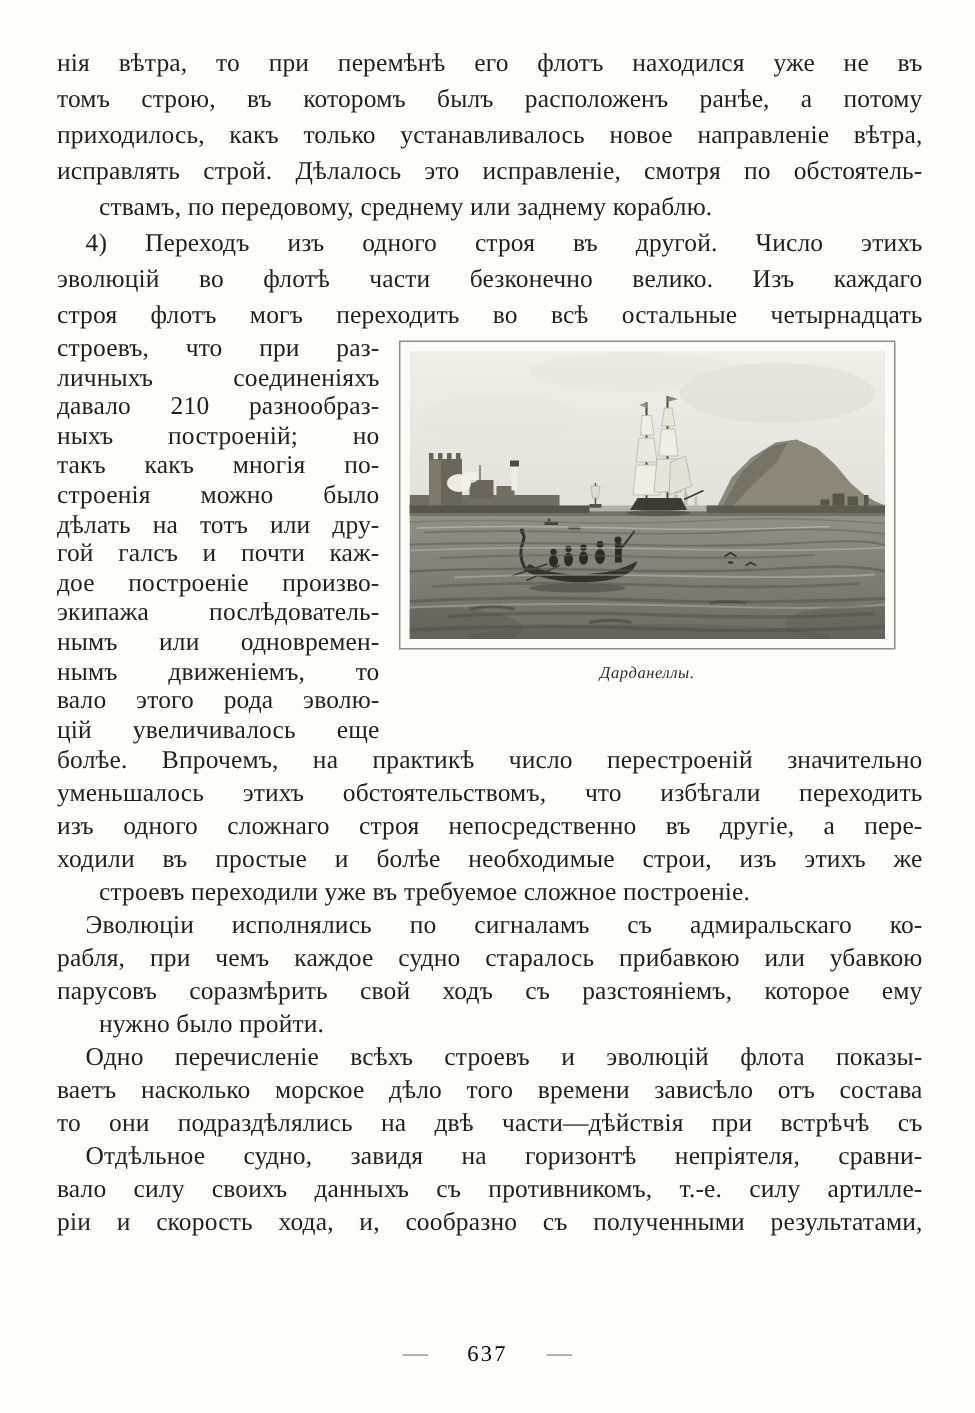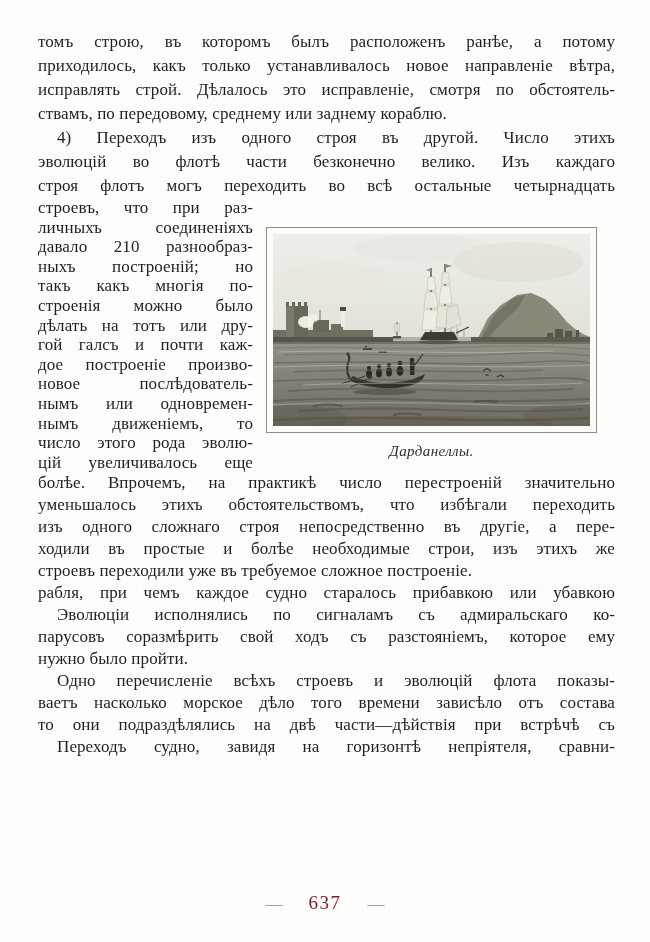--- a/index.html
+++ b/index.html
@@ -11,97 +11,100 @@
   }
   .text { position:absolute; left:38px; top:30px; width:577px; }
   .ln {
     font-size:17px; line-height:22px; height:22px;
     text-align:justify; text-align-last:justify;
     letter-spacing:.1px;
   }
   .lh24 { line-height:24px; height:24px; }
   .narrow { width:215px; line-height:19.6px; height:19.6px; }
   .indent { text-indent:19px; }
-  .last { text-align-last:left; }
+  .last { text-align-last:left;margin-left:28px; }
   .em { font-style:italic; }
 
   .figure { position:absolute; left:266px; top:227px; width:331px; }
   .frame { border:1px solid #8d8d85; padding:6px; background:#fbfbf8; }
   .frame svg { display:block; }
   .caption {
     margin-top:10px; text-align:center; font-style:italic;
-    font-size:15px; color:#2e2e2c; letter-spacing:.4px;
+    font-size:11px; color:#2e2e2c; letter-spacing:.4px;
   }
 
   .footer {
     position:absolute; left:0; right:0; top:892px;
     display:flex; justify-content:center; align-items:baseline; gap:26px;
   }
   .footer .dash { color:#8f8f89; font-size:17px; }
-  .footer .num { font-size:19px; color:#7f1d1d; letter-spacing:1.5px; }
+  .footer .num { font-size:15px; color:#000000; letter-spacing:1.5px; }
 </style>
 </head>
 <body>
 
 <div class="page">
 
   <div class="text">
 
     <div>
+      <div class="ln lh24">нія вѣтра, то при перемѣнѣ его флотъ находился уже не въ</div>
       <div class="ln lh24">томъ строю, въ которомъ былъ расположенъ ранѣе, а потому</div>
       <div class="ln lh24">приходилось, какъ только устанавливалось новое направленіе вѣтра,</div>
       <div class="ln lh24">исправлять строй. Дѣлалось это исправленіе, смотря по обстоятель-</div>
       <div class="ln lh24 last">ствамъ, по передовому, среднему или заднему кораблю.</div>
     </div>
 
     <div>
       <div class="ln lh24 indent">4) Переходъ изъ одного строя въ другой. Число этихъ</div>
       <div class="ln lh24">эволюцій во флотѣ части безконечно велико. Изъ каждаго</div>
       <div class="ln lh24">строя флотъ могъ переходить во всѣ остальные четырнадцать</div>
 
       <div class="ln narrow">строевъ, что при раз-</div>
       <div class="ln narrow">личныхъ соединеніяхъ</div>
       <div class="ln narrow">давало 210 разнообраз-</div>
       <div class="ln narrow">ныхъ построеній; но</div>
       <div class="ln narrow">такъ какъ многія по-</div>
       <div class="ln narrow">строенія можно было</div>
       <div class="ln narrow">дѣлать на тотъ или дру-</div>
       <div class="ln narrow">гой галсъ и почти каж-</div>
       <div class="ln narrow">дое построеніе произво-</div>
-      <div class="ln narrow">новое послѣдователь-</div>
+      <div class="ln narrow">экипажа послѣдователь-</div>
       <div class="ln narrow">нымъ или одновремен-</div>
       <div class="ln narrow">нымъ движеніемъ, то</div>
-      <div class="ln narrow">число этого рода эволю-</div>
+      <div class="ln narrow">вало этого рода эволю-</div>
       <div class="ln narrow">цій увеличивалось еще</div>
 
       <div class="ln">болѣе. Впрочемъ, на практикѣ число перестроеній значительно</div>
       <div class="ln">уменьшалось этихъ обстоятельствомъ, что избѣгали переходить</div>
       <div class="ln">изъ одного сложнаго строя непосредственно въ другіе, а пере-</div>
       <div class="ln">ходили въ простые и болѣе необходимые строи, изъ этихъ же</div>
       <div class="ln last">строевъ переходили уже въ требуемое сложное построеніе.</div>
     </div>
 
     <div>
+      <div class="ln indent">Эволюціи исполнялись по сигналамъ съ адмиральскаго ко-</div>
       <div class="ln">рабля, при чемъ каждое судно старалось прибавкою или убавкою</div>
-      <div class="ln indent">Эволюціи исполнялись по сигналамъ съ адмиральскаго ко-</div>
       <div class="ln">парусовъ соразмѣрить свой ходъ съ разстояніемъ, которое ему</div>
       <div class="ln last">нужно было пройти.</div>
     </div>
 
     <div>
       <div class="ln indent">Одно перечисленіе всѣхъ строевъ и эволюцій флота показы-</div>
       <div class="ln">ваетъ насколько морское дѣло того времени зависѣло отъ состава</div>
     </div>
 
     <div>
       <div class="ln">то они подраздѣлялись на двѣ части—дѣйствія при встрѣчѣ съ</div>
     </div>
 
     <div>
-      <div class="ln indent">Переходъ судно, завидя на горизонтѣ непріятеля, сравни-</div>
+      <div class="ln indent">Отдѣльное судно, завидя на горизонтѣ непріятеля, сравни-</div>
+      <div class="ln">вало силу своихъ данныхъ съ противникомъ, т.-е. силу артилле-</div>
+      <div class="ln">ріи и скорость хода, и, сообразно съ полученными результатами,</div>
     </div>
 
   </div>
 
   <div class="figure">
     <div class="frame">
       <svg width="317" height="192" viewBox="0 0 317 192">
         <defs>
           <linearGradient id="skyG" x1="0" y1="0" x2="0" y2="1">
             <stop offset="0" stop-color="#efeee9"></stop>

